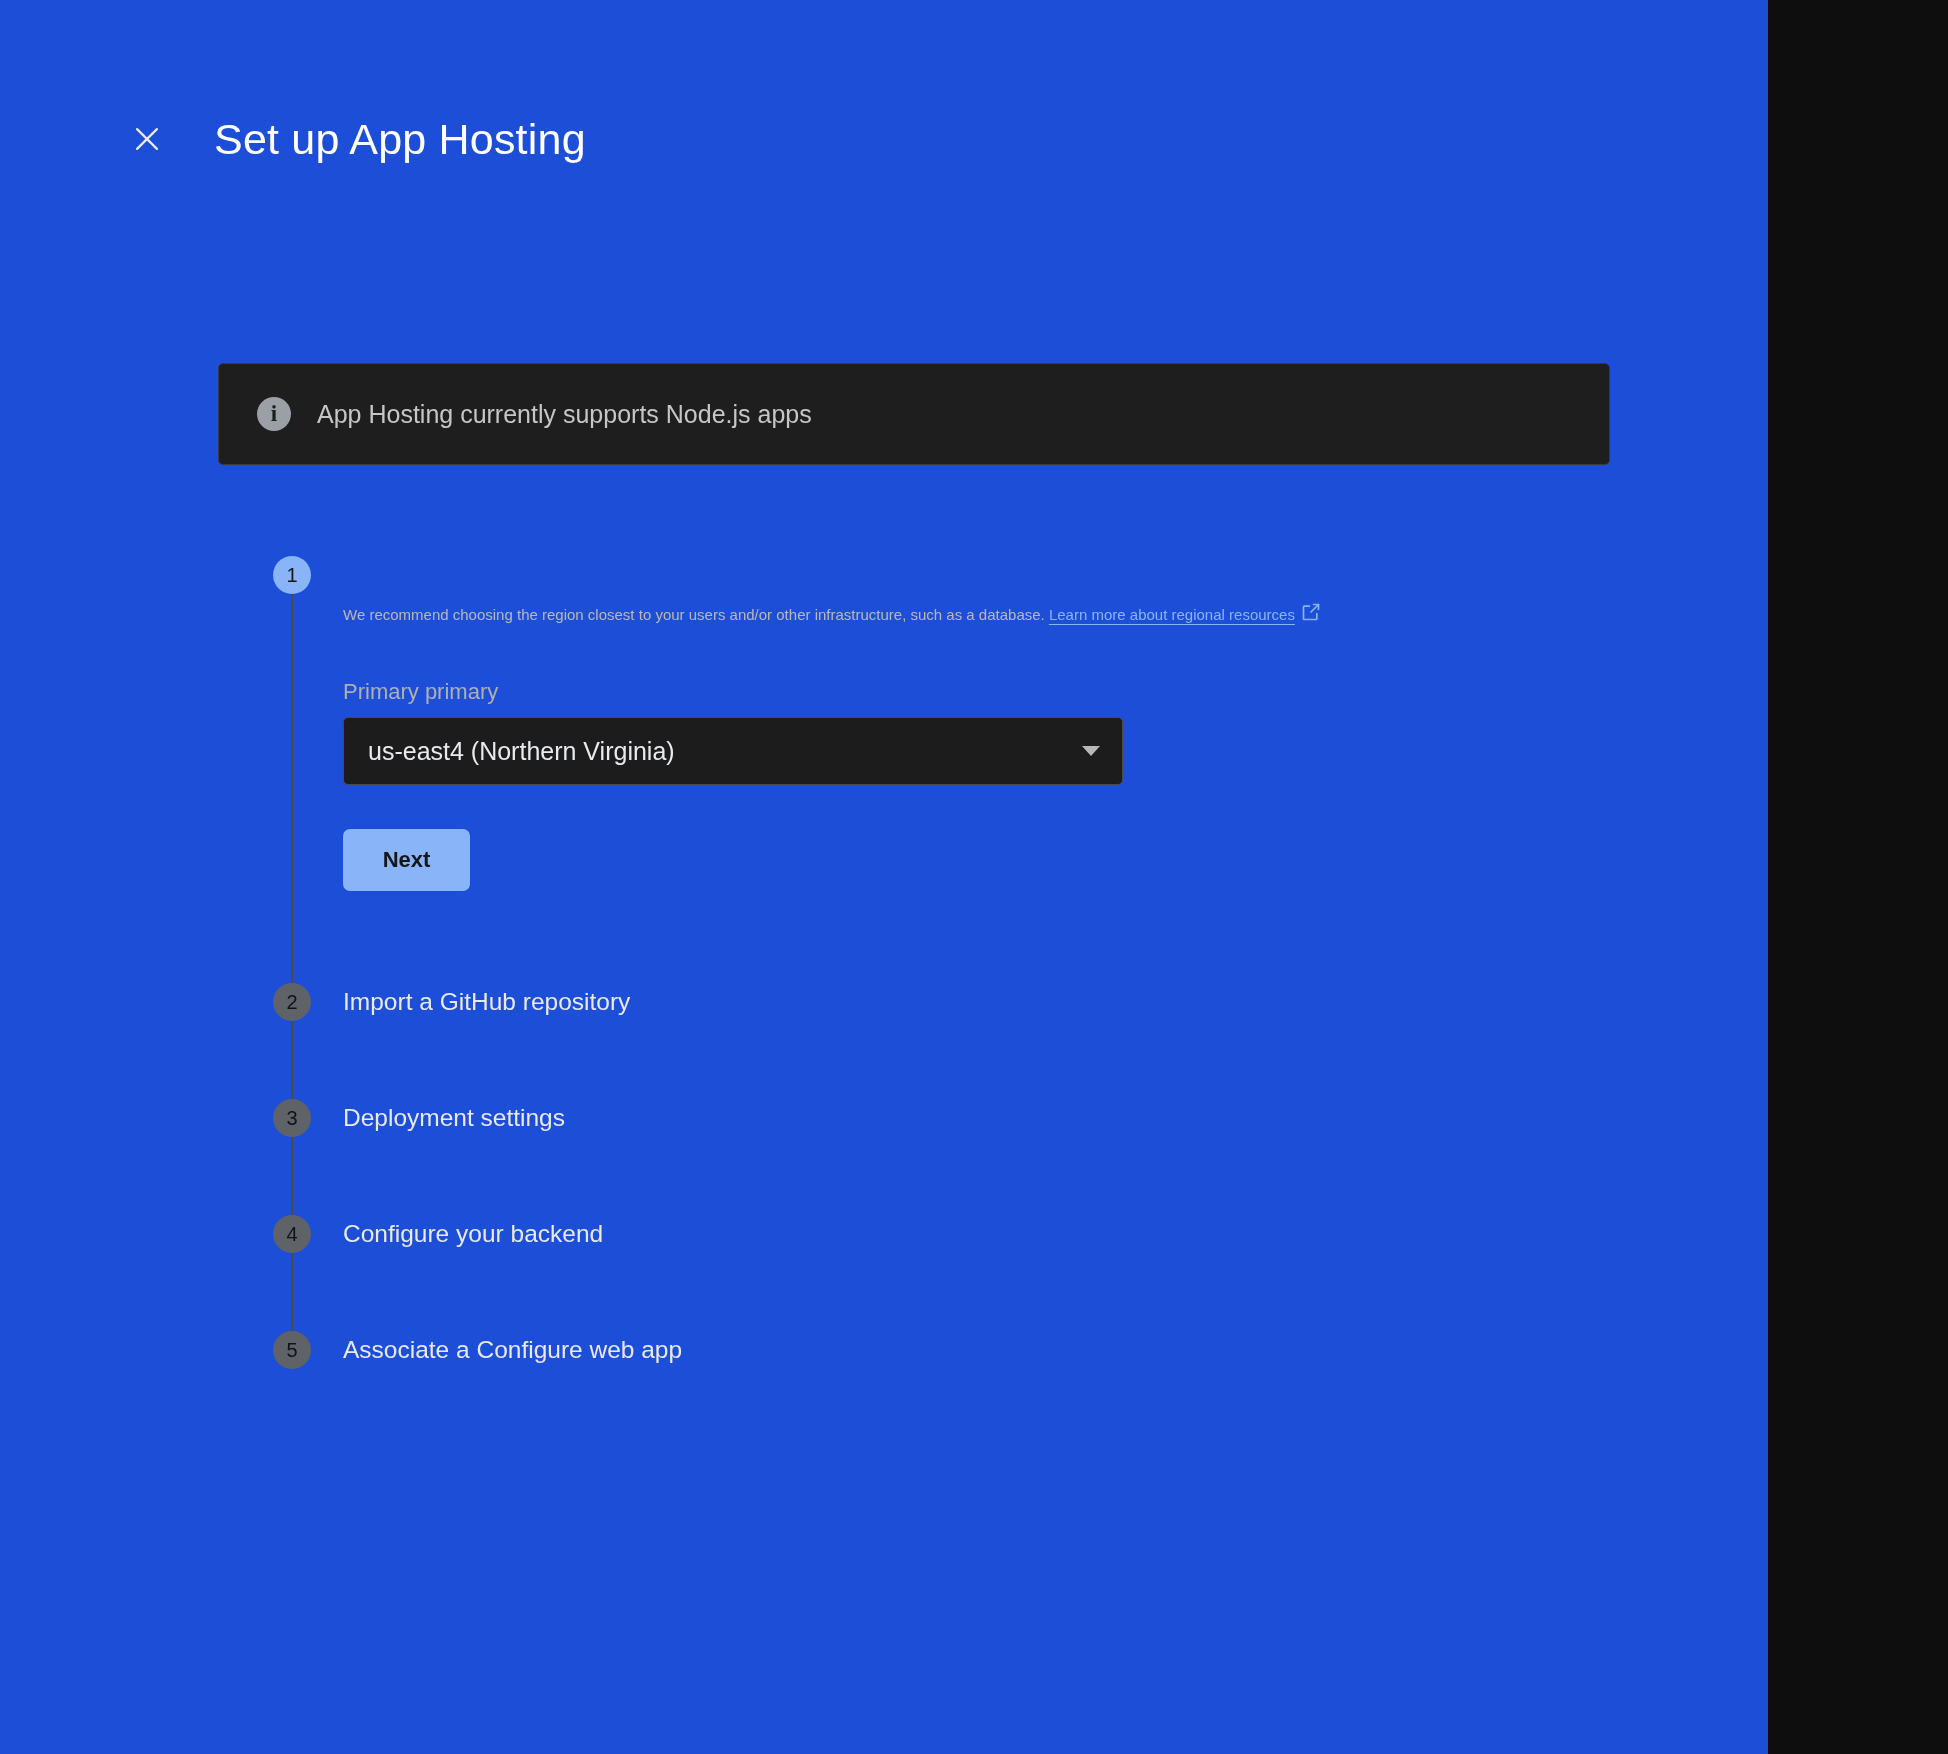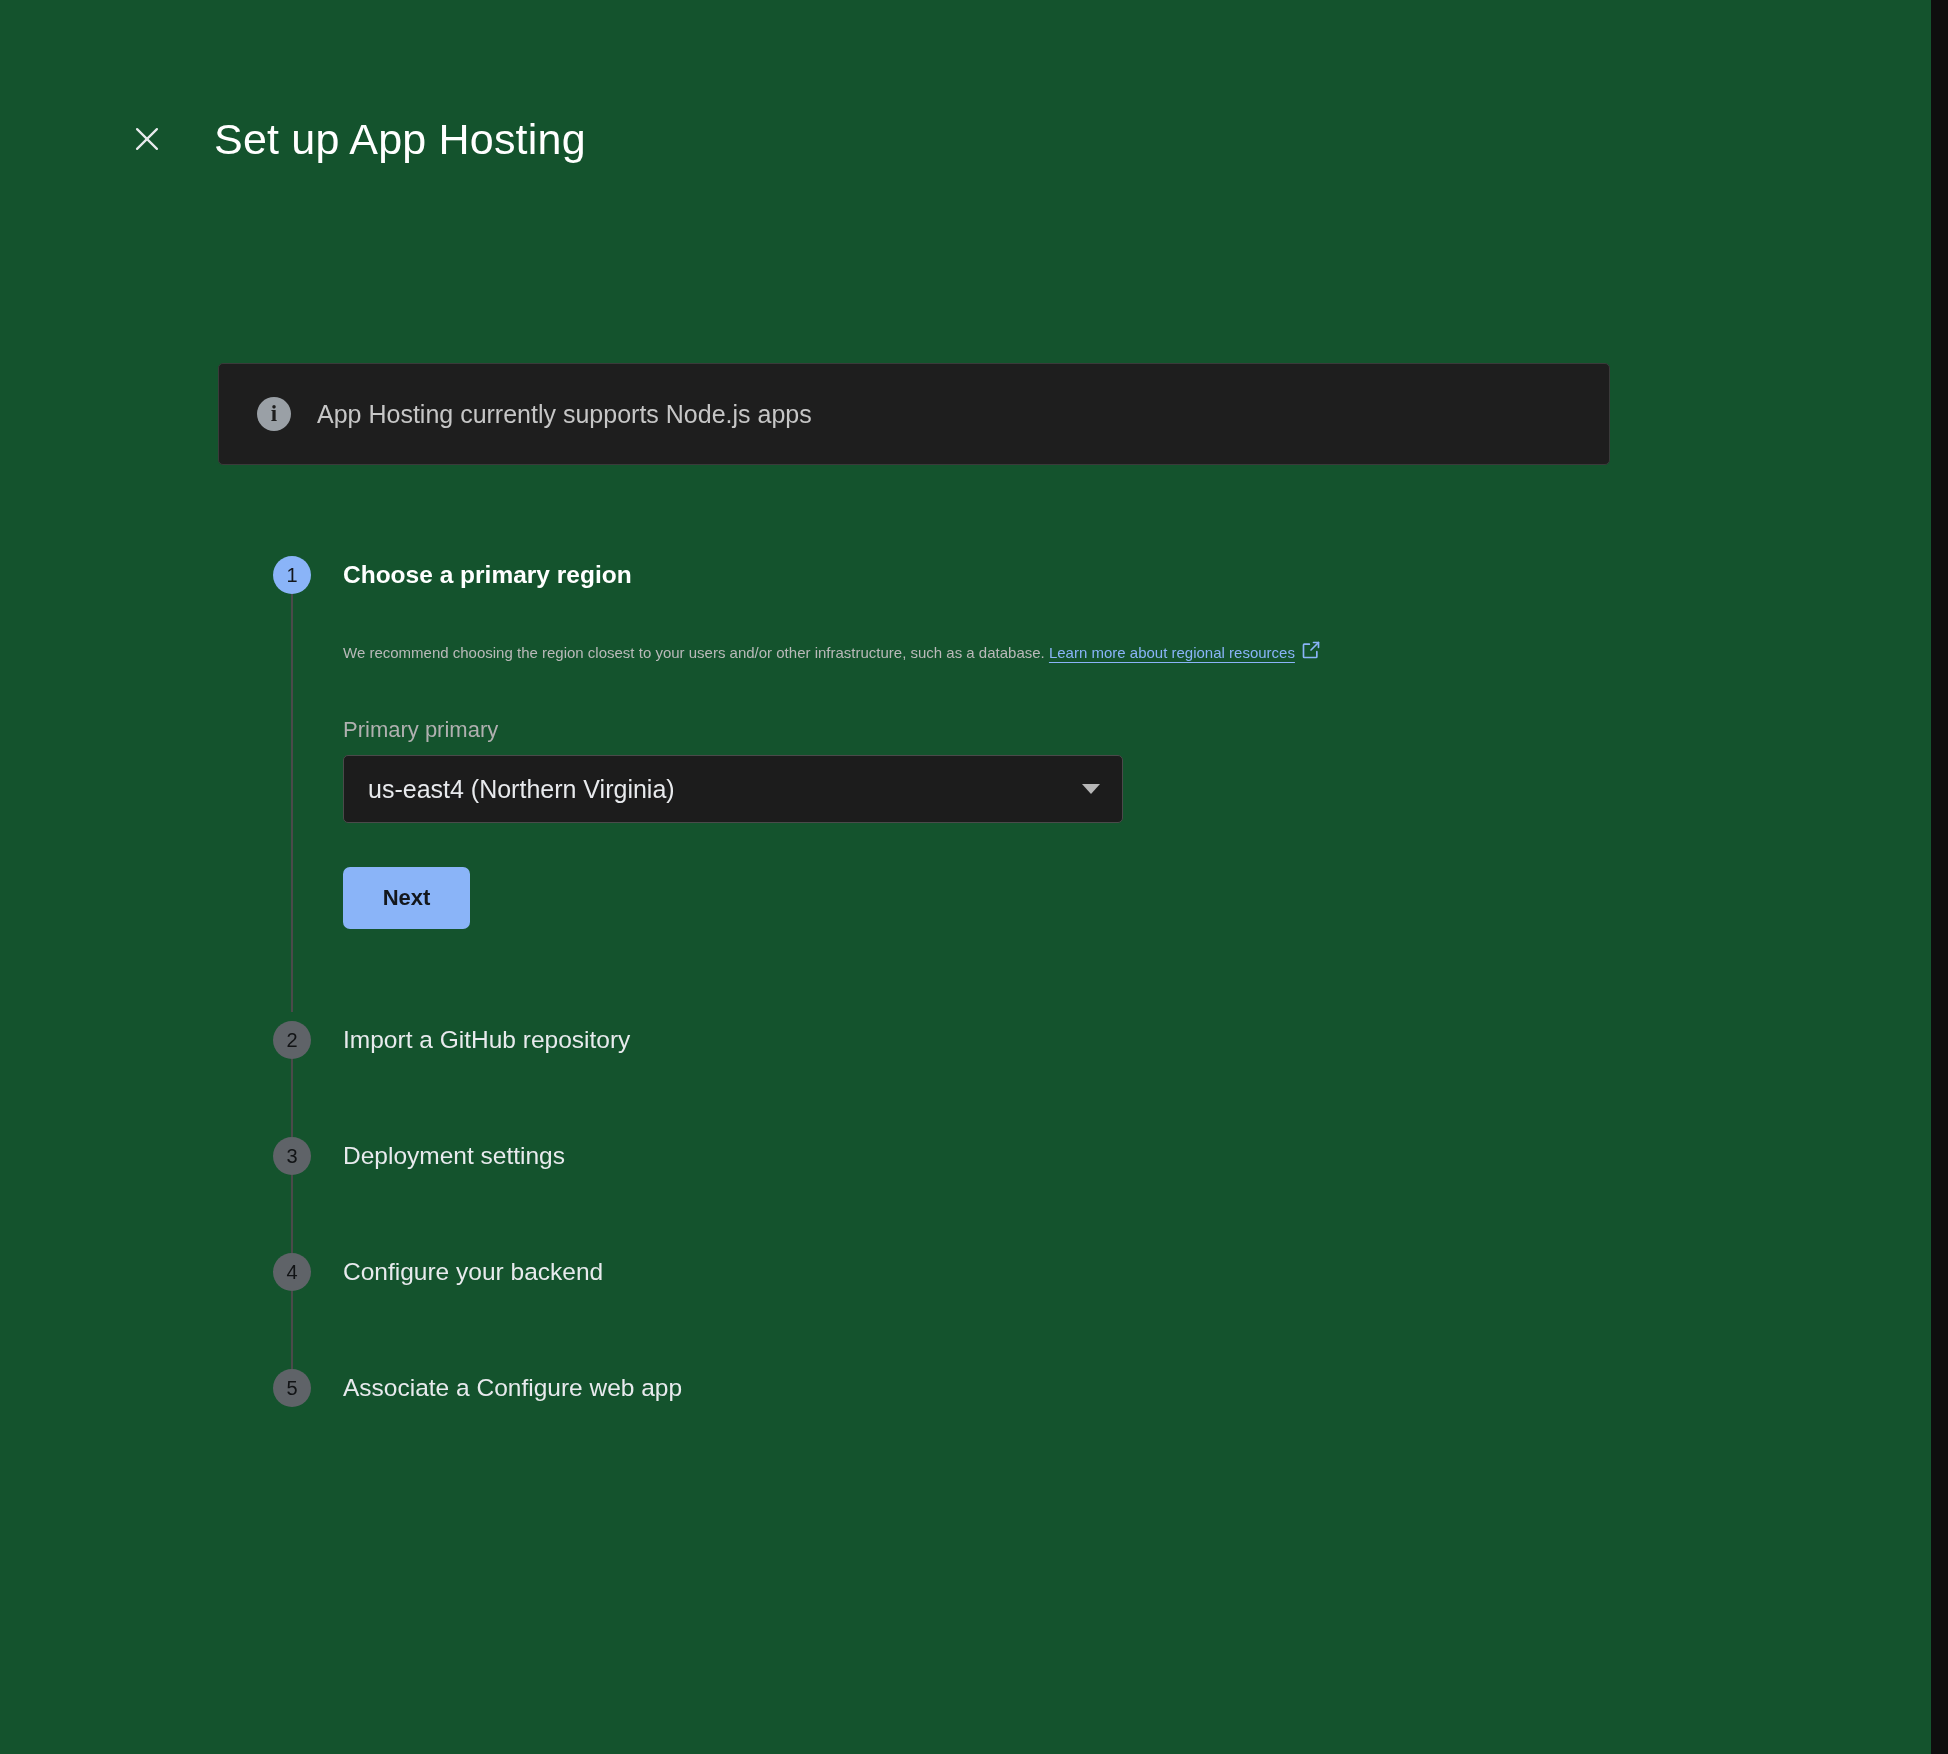--- a/index.html
+++ b/index.html
@@ -9,23 +9,23 @@
     background: #0e0e0e;
     width: 1948px;
     height: 1754px;
     overflow: hidden;
     font-family: "Liberation Sans", sans-serif;
     -webkit-font-smoothing: antialiased;
   }
 
   .page {
     position: relative;
-    width: 1931px;
+    width: 1768px;
     height: 1754px;
-    background: #14532d;
+    background: #1d4ed8;
   }
 
   
   .header {
     position: absolute;
     top: 112px;
     left: 120px;
     display: flex;
     align-items: center;
     gap: 40px;
@@ -229,21 +229,20 @@
   </div>
 
   <div class="stepper">
 
     <div class="step">
       <div class="step-rail">
         <div class="step-circle active">1</div>
         <div class="connector" style="top:38px; height:418px;"></div>
       </div>
       <div class="step-body">
-        <div class="step-label bold">Choose a primary region</div>
         <div class="step1-content">
           <div class="desc">
             <span>We recommend choosing the region closest to your users and/or other infrastructure, such as a database. </span><a href="#">Learn more about regional resources</a><span class="ext-icon"><svg width="20" height="20" viewBox="0 0 24 24" fill="none" stroke="#8ab4f8" stroke-width="2" stroke-linecap="round" stroke-linejoin="round">
                   <path d="M15 3h6v6"></path>
                   <path d="M21 3l-9 9"></path>
                   <path d="M19 14v6a1 1 0 0 1-1 1H4a1 1 0 0 1-1-1V6a1 1 0 0 1 1-1h6"></path>
                 </svg></span>
           </div>
 
           <div class="field-label">Primary primary</div>

